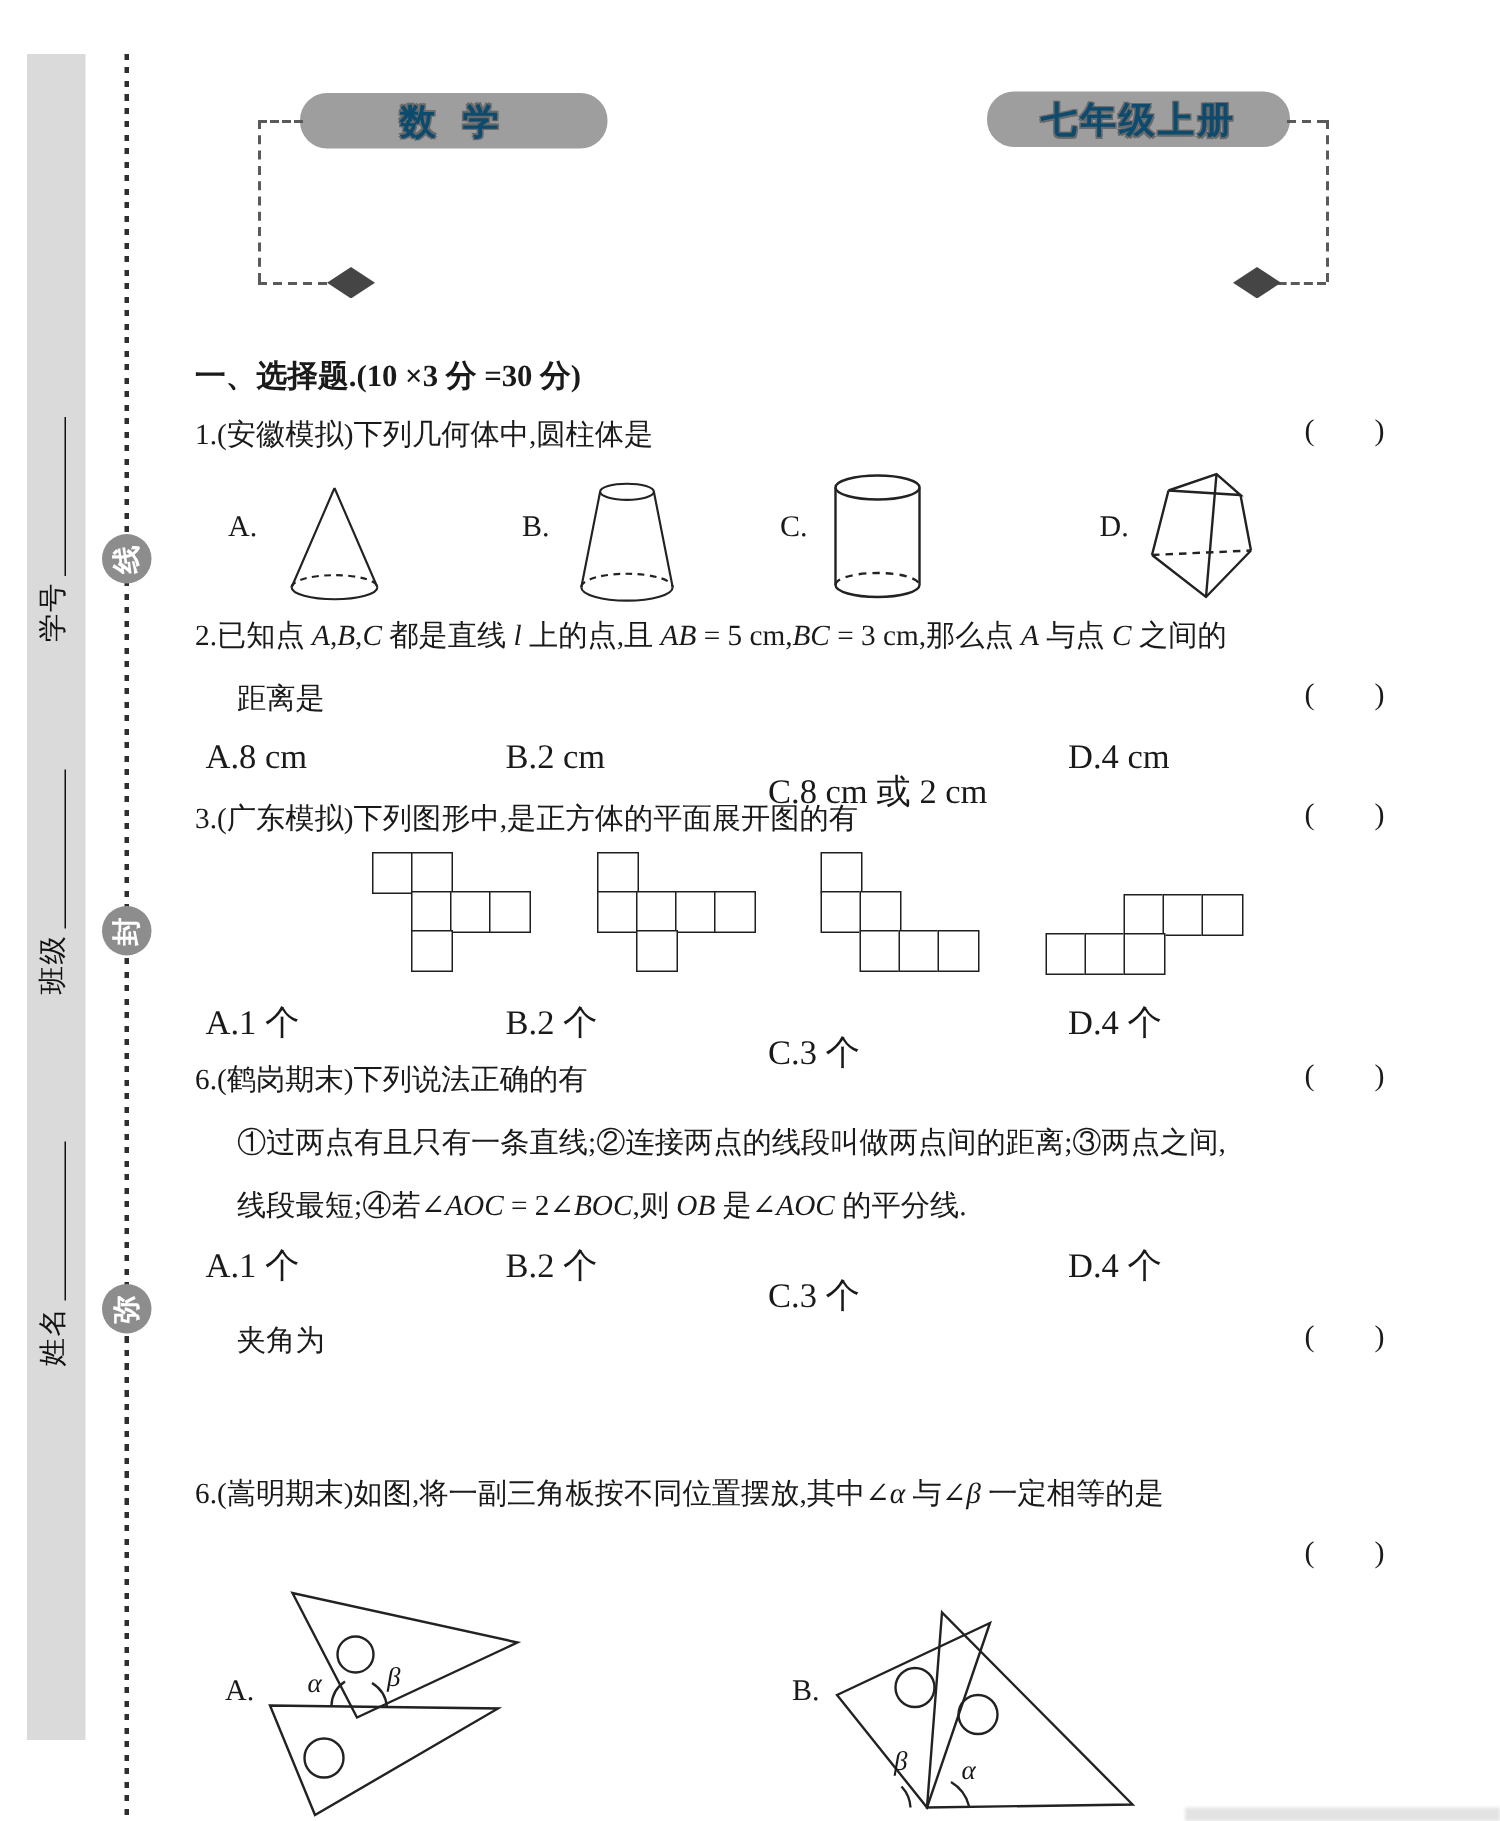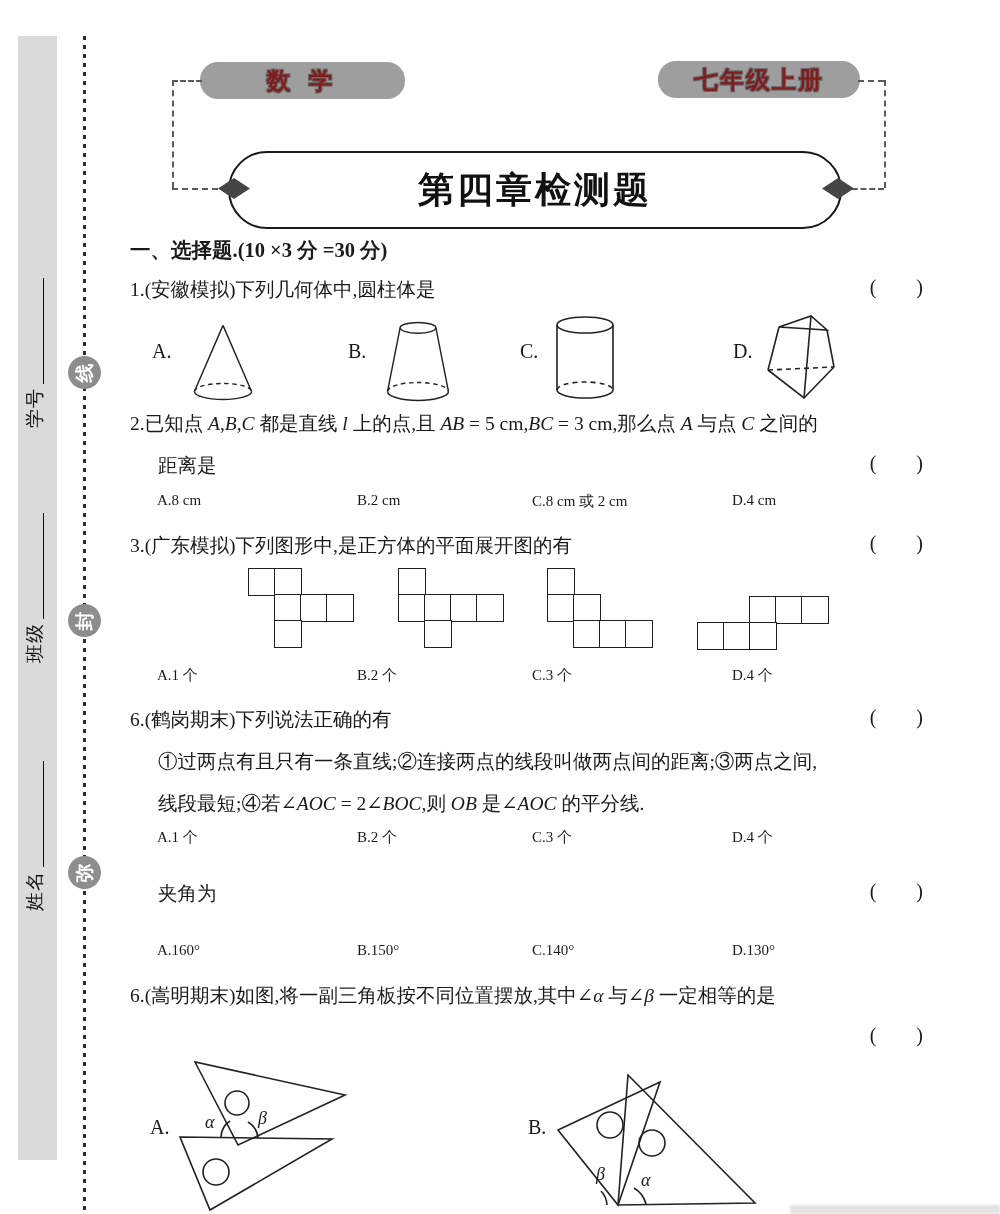--- a/index.html
+++ b/index.html
@@ -22,21 +22,21 @@
   .seal{
     position:absolute;left:68px;width:33px;height:33px;border-radius:50%;
     background:#8d8d8d;color:#fff;display:flex;align-items:center;justify-content:center;
     font-size:19px;font-weight:bold;
   }
   .seal .rot{display:inline-block;transform:rotate(-90deg);}
   
   .pill{
     position:absolute;height:37px;background:#9e9e9e;border-radius:18px;
     display:flex;align-items:center;justify-content:center;
-    color:#7f1d1d;font-weight:bold;font-size:24px;
+    color:#0c4a6e;font-weight:bold;font-size:24px;
     text-shadow:-1px -1px 0 #6a6a6a,1px -1px 0 #6a6a6a,-1px 1px 0 #6a6a6a,1px 1px 0 #6a6a6a;
   }
   .pill.subject{left:200px;top:62px;width:205px;letter-spacing:6px;}
   .pill.grade{left:658px;top:61px;width:202px;letter-spacing:2px;}
   .capsule{
     position:absolute;left:228px;top:151px;width:610px;height:74px;
     border:2.5px solid #191919;border-radius:40px;background:#fff;
     display:flex;align-items:center;justify-content:center;
   }
   .capsule .ttl{font-size:36px;font-weight:bold;letter-spacing:3px;color:#111;}
@@ -45,23 +45,23 @@
     clip-path:polygon(50% 0,100% 50%,50% 100%,0 50%);
   }
   .dash-h{position:absolute;border-top:2px dashed #5a5a5a;height:0;}
   .dash-v{position:absolute;border-left:2px dashed #5a5a5a;width:0;}
   
   .tline{position:absolute;left:130px;width:805px;height:30px;font-size:19.5px;white-space:nowrap;}
   .tline.ind{padding-left:28px;width:777px;}
   .sec-head{font-weight:bold;font-size:20.5px;}
   .bracket{position:absolute;right:12px;top:0;white-space:pre;font-size:20px;}
   i{font-style:italic;font-family:"Liberation Serif","DejaVu Serif",serif;}
-  .optrow{position:absolute;left:132px;width:805px;height:28px;font-size:15px;}
+  .optrow{position:absolute;left:112px;width:805px;height:28px;font-size:23px;}
   .optrow .opt{position:absolute;top:0;white-space:pre;}
-  .opt.o1{left:25px;}.opt.o2{left:225px;}.opt.o3{left:400px;}.opt.o4{left:600px;}
+  .opt.o1{left:25px;}.opt.o2{left:225px;}.opt.o3{left:400px;margin-top:20px;}.opt.o4{left:600px;}
   
   .figrow{position:absolute;left:130px;top:306px;width:805px;height:100px;}
   .figrow .flabel{position:absolute;top:34px;font-size:20px;}
   .figrow svg{position:absolute;}
   .net{position:absolute;}
   .ncell{position:absolute;width:27.5px;height:27.5px;box-sizing:border-box;border:1.6px solid #1f1f1f;background:#fff;}
   .dglabel{position:absolute;font-size:20px;}
   .greek{position:absolute;font-size:18px;font-style:italic;}
   .wmark{position:absolute;left:790px;top:1205px;width:210px;height:9px;background:#c9c9c9;opacity:.5;filter:blur(1px);}
   svg path,svg ellipse,svg circle{stroke:#222;fill:none;stroke-width:1.6;}
@@ -101,23 +101,20 @@
   <div class="pill subject">数 学</div>
   <div class="pill grade">七年级上册</div>
 
   <div class="dash-h" style="left:172px;top:80px;width:30px;"></div>
   <div class="dash-v" style="left:172px;top:80px;height:108px;"></div>
   <div class="dash-h" style="left:172px;top:188px;width:56px;"></div>
   <div class="dash-h" style="left:858px;top:80px;width:26px;"></div>
   <div class="dash-v" style="left:884px;top:80px;height:108px;"></div>
   <div class="dash-h" style="left:843px;top:188px;width:41px;"></div>
 
-  <div class="capsule">
-    <span class="ttl">第四章检测题</span>
-  </div>
   <div class="diamond" style="left:218px;top:178px;"></div>
   <div class="diamond" style="left:822px;top:178px;"></div>
 
   <div class="tline sec-head" style="top:236px;">一、选择题.(10 ×3 分 =30 分)</div>
 
   <div class="tline" style="top:276px;">
     <span>1.(安徽模拟)下列几何体中,圆柱体是</span>
     <span class="bracket">(        )</span>
   </div>
   <div class="figrow">
@@ -215,26 +212,20 @@
   <div class="optrow" style="top:828px;">
     <span class="opt o1">A.1 个</span>
     <span class="opt o2">B.2 个</span>
     <span class="opt o3">C.3 个</span>
     <span class="opt o4">D.4 个</span>
   </div>
 
   <div class="tline ind" style="top:880px;">
     <span>夹角为</span>
     <span class="bracket">(        )</span>
-  </div>
-  <div class="optrow" style="top:942px;">
-    <span class="opt o1">A.160°</span>
-    <span class="opt o2">B.150°</span>
-    <span class="opt o3">C.140°</span>
-    <span class="opt o4">D.130°</span>
   </div>
 
   <div class="tline" style="top:982px;"><span>6.(嵩明期末)如图,将一副三角板按不同位置摆放,其中∠</span><i>α</i><span> 与∠</span><i>β</i><span> 一定相等的是</span></div>
   <div class="tline" style="top:1024px;">
     <span class="bracket">(        )</span>
   </div>
 
   <svg style="position:absolute;left:0;top:1046px;" width="1000" height="168" viewBox="0 0 1000 168">
 
     <path d="M195 16 L238 99 L345 49 Z"></path>

